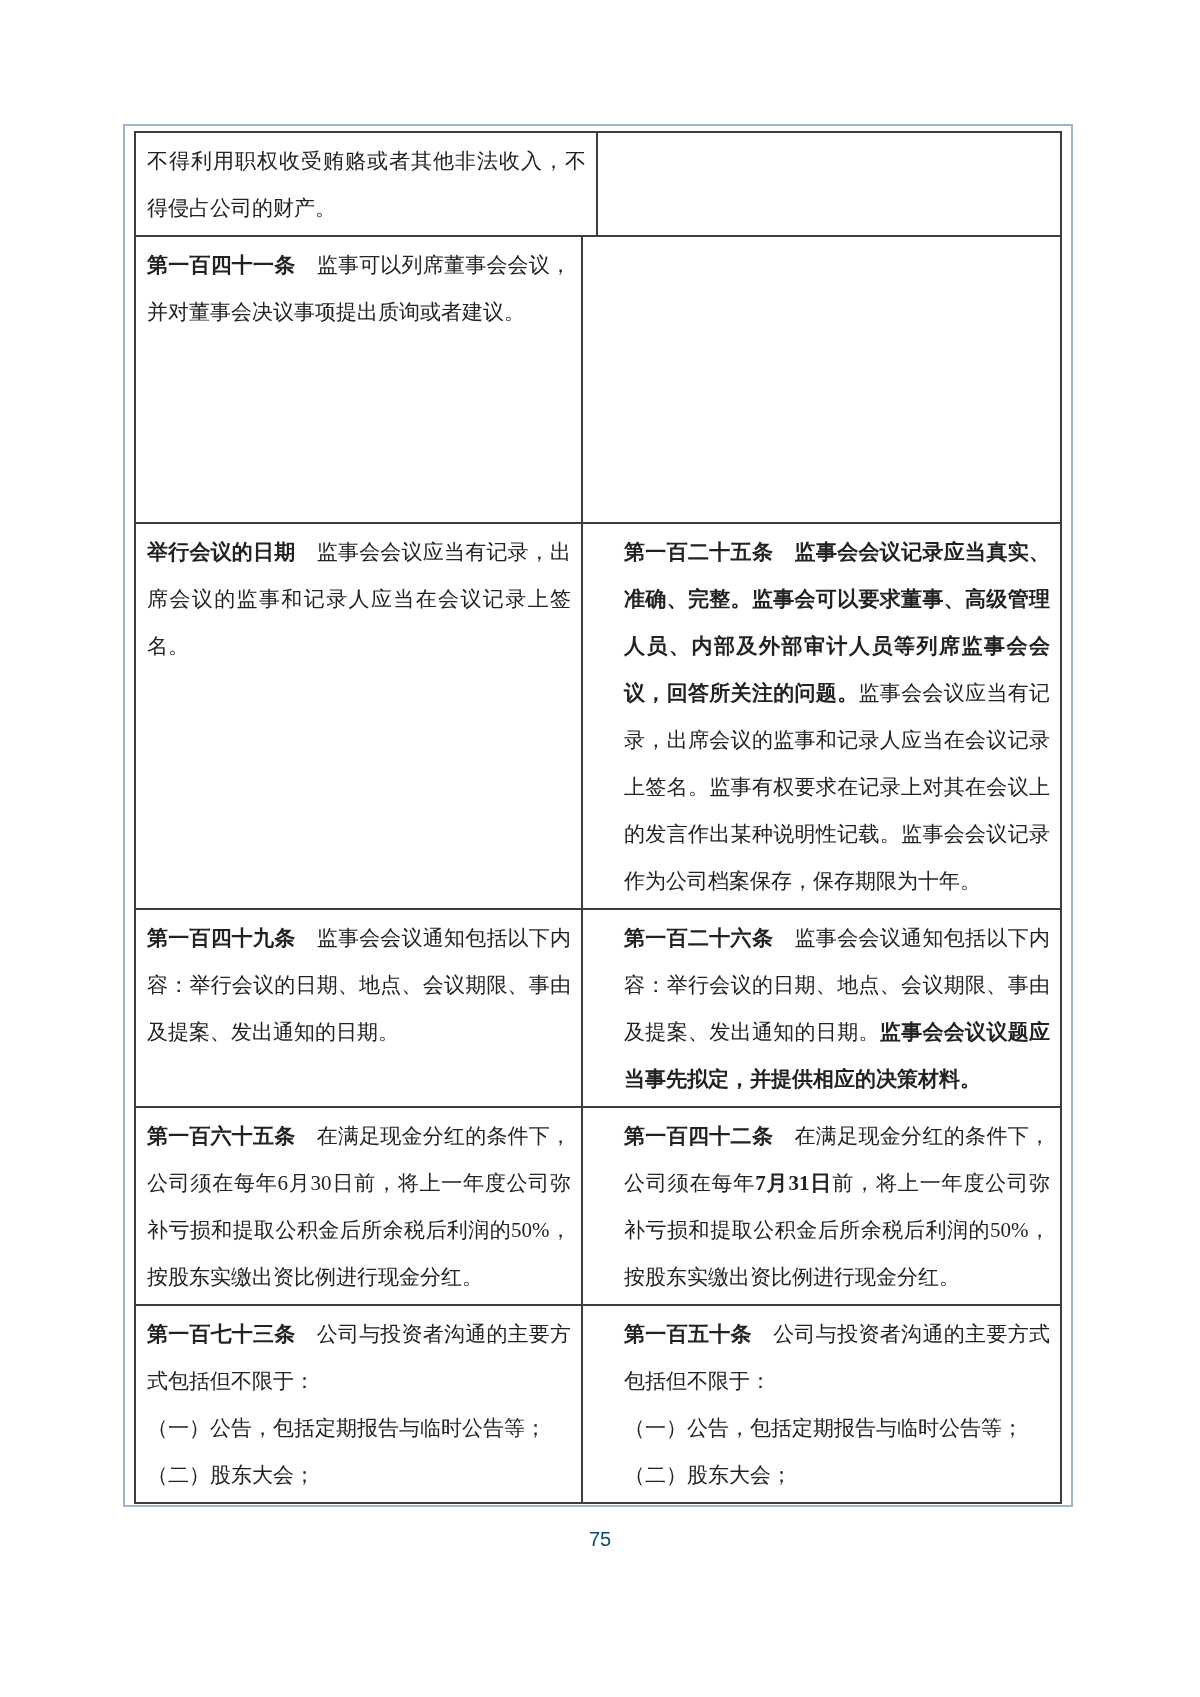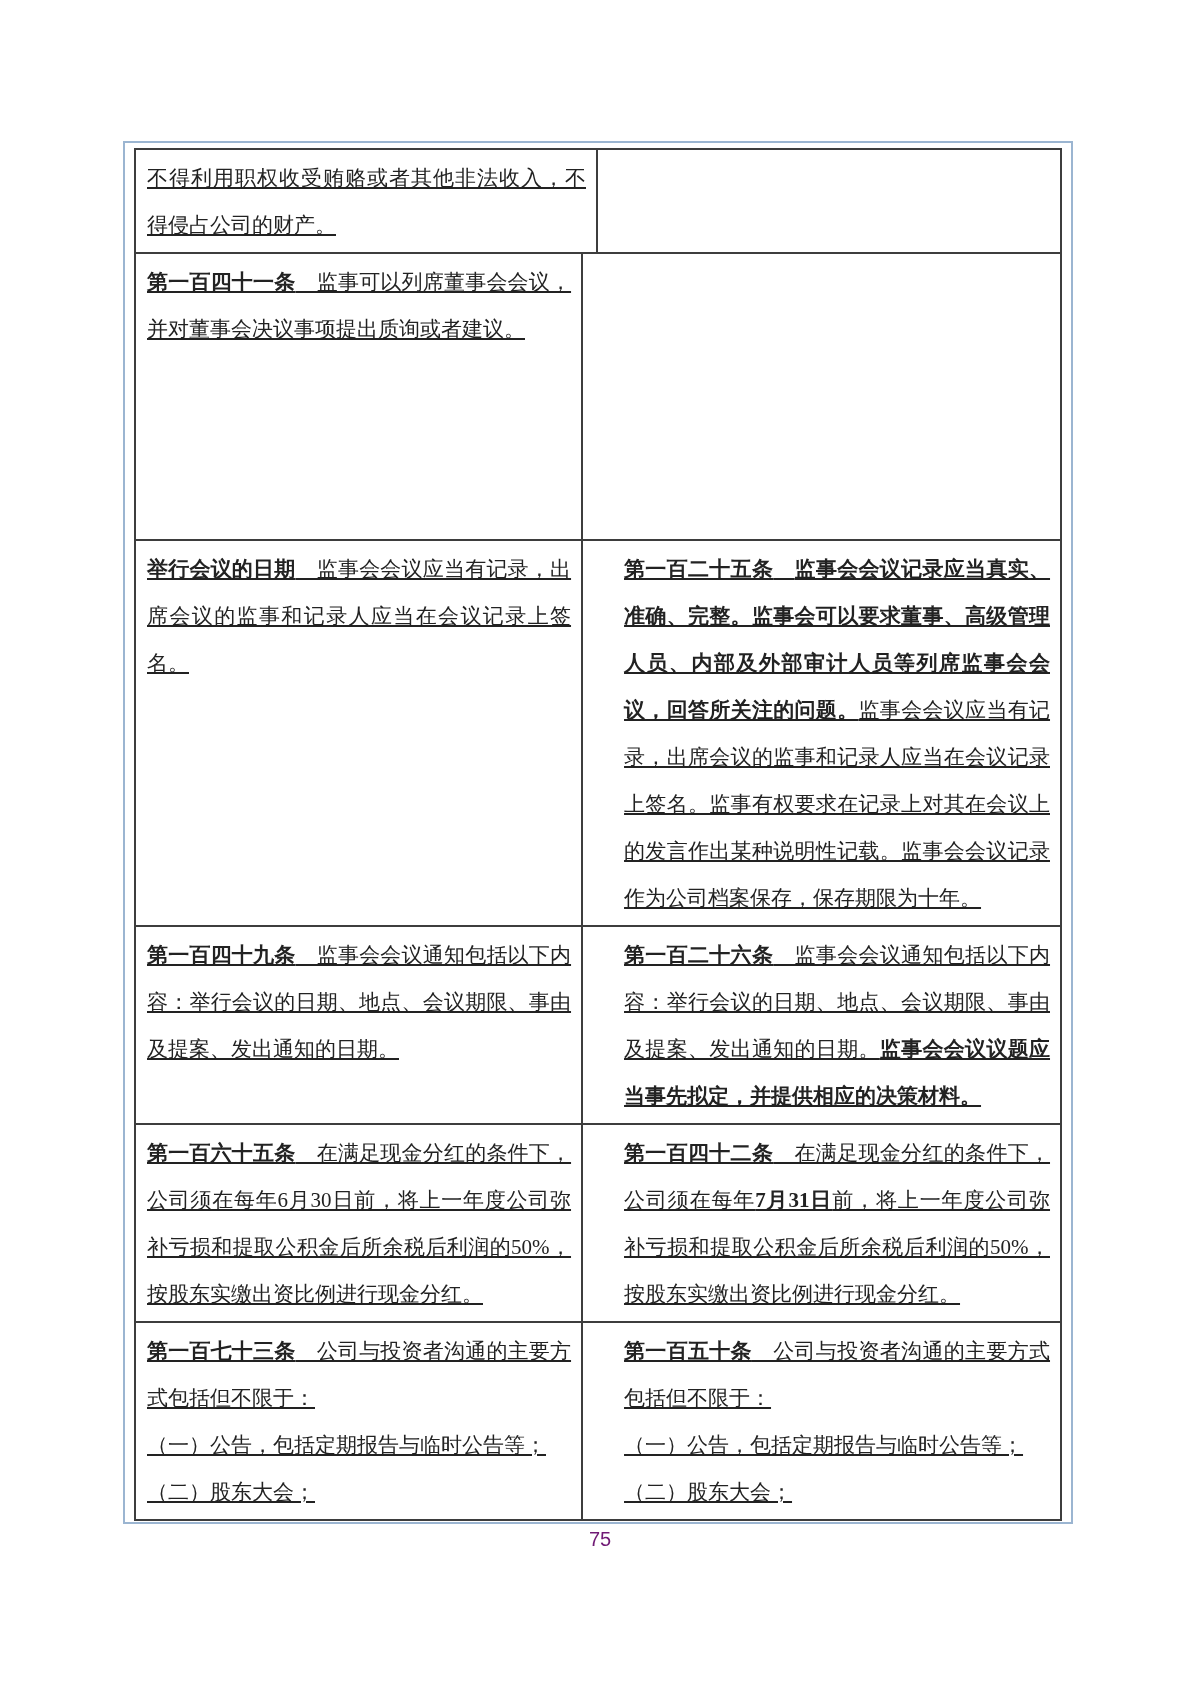--- a/index.html
+++ b/index.html
@@ -7,40 +7,40 @@
     --grid-dark:#3d3d3d;
     --text-color:#222222;
   }
   html,body{margin:0;padding:0;}
   body{
     width:1200px;height:1697px;position:relative;background:#ffffff;
     font-family:"Liberation Serif","DejaVu Serif",serif;
     color:var(--text-color);
   }
   .outer-frame{
-    position:absolute;left:123px;top:141px;width:950px;
+    position:absolute;left:123px;top:124px;width:950px;
     box-sizing:border-box;border:2px solid var(--frame-blue);
-    padding:5px 9px 1px 9px;background:#ffffff;text-decoration:underline;
+    padding:5px 9px 1px 9px;background:#ffffff;
   }
   .cmp-table{border:2px solid var(--grid-dark);}
   .cmp-row{display:flex;}
   .cmp-row + .cmp-row{border-top:2px solid var(--grid-dark);gap:30px;}
   .cmp-cell{
     width:50%;box-sizing:border-box;
     padding:5px 10px 3px 11px;
     font-size:21px;line-height:47px;
     text-align:justify;text-justify:inter-ideograph;
   }
   .cmp-cell.left{border-right:2px solid var(--grid-dark);}
   .para{margin:0;}
   .para.indent{text-indent:42px;}
   .run-bold{font-weight:700;}
   .page-number{
     position:absolute;left:0;top:1528px;width:100%;
-    text-align:center;font-size:20px;color:#701a75;
+    text-align:center;font-size:20px;color:#0c4a6e;
     font-family:"Liberation Sans","DejaVu Sans",sans-serif;
   }
 </style>
 </head>
 <body>
 
 <div class="outer-frame">
   <div class="cmp-table" id="cmp-table">
       <div class="cmp-row">
         <div class="cmp-cell left" style="min-height: 88px;">

